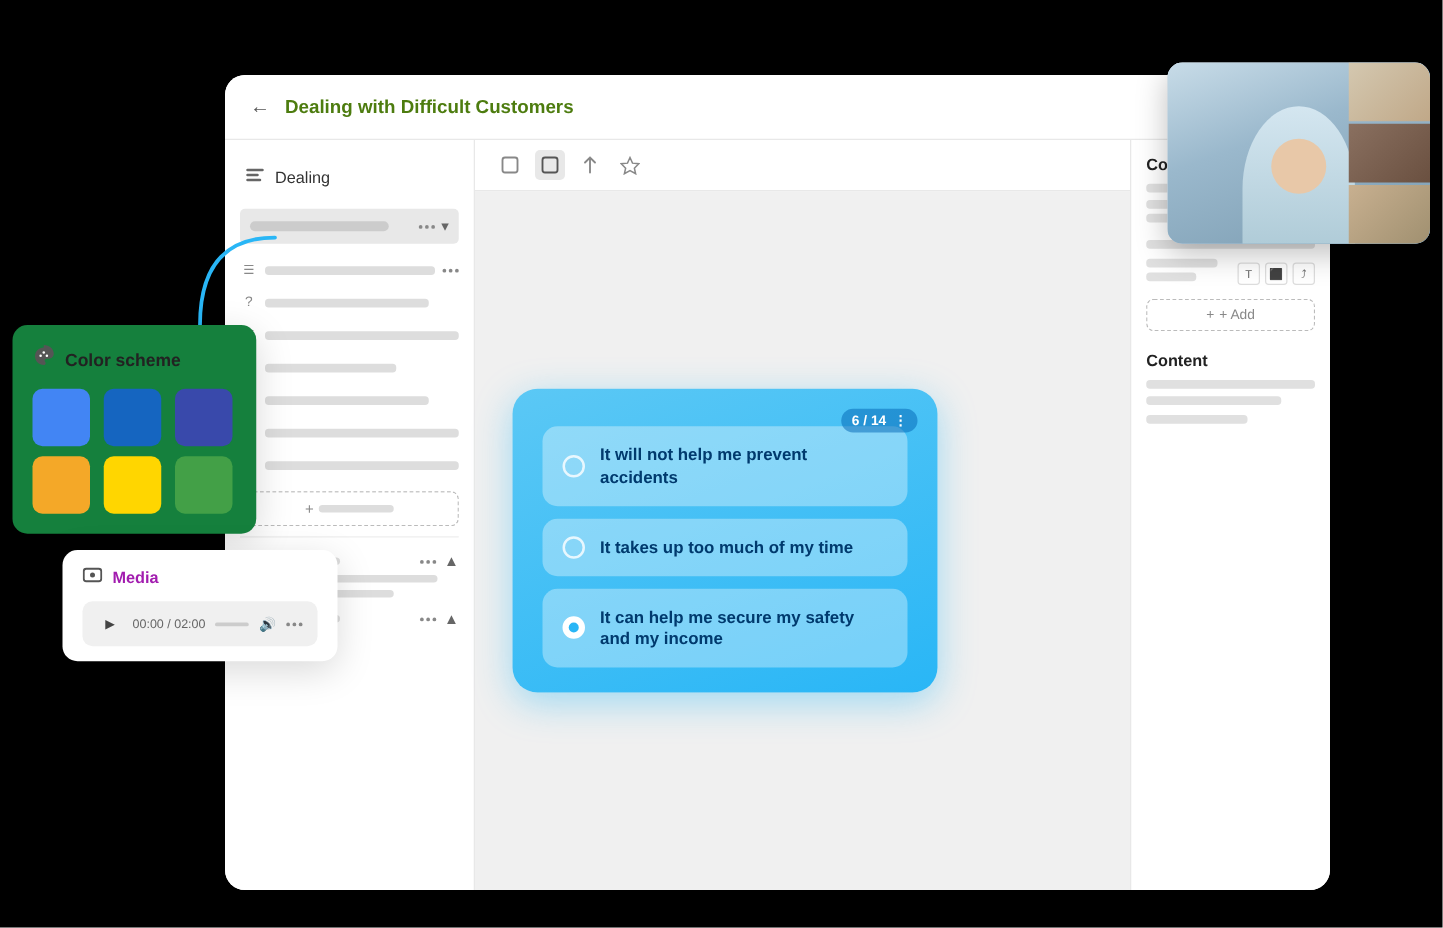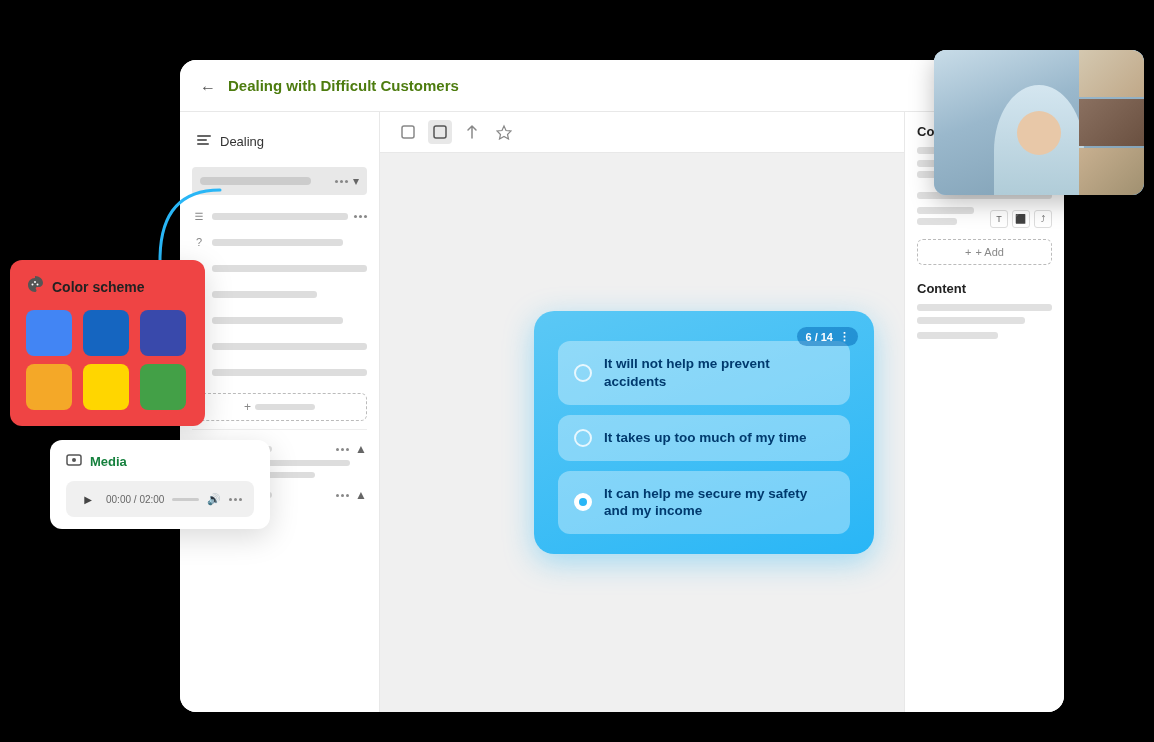--- a/index.html
+++ b/index.html
@@ -162,21 +162,21 @@
       align-items: center;
       justify-content: center;
       color: #666;
       cursor: pointer;
     }
 
     .slide-area {
       flex: 1;
       display: flex;
       align-items: center;
-      justify-content: flex-end;
+      justify-content: flex-start;
       padding: 30px;
     }
 
     
     .quiz-card {
       background: linear-gradient(160deg, #5bc8f5 0%, #29b6f6 100%);
       border-radius: 20px;
       width: 340px;
       padding: 30px 24px 20px;
       position: relative;
@@ -322,21 +322,21 @@
 
     .settings-section {
       margin-top: 16px;
     }
 
     
     .color-scheme-card {
       position: absolute;
       top: 260px;
       left: 10px;
-      background: #ef4444;
+      background: #15803d;
       border-radius: 12px;
       padding: 16px;
       box-shadow: 0 8px 30px rgba(0,0,0,0.15);
       width: 195px;
       z-index: 10;
     }
     .color-scheme-header {
       display: flex;
       align-items: center;
       gap: 8px;
@@ -380,21 +380,21 @@
       gap: 8px;
       margin-bottom: 10px;
     }
     .media-icon {
       font-size: 14px;
       color: #444;
     }
     .media-title {
       font-size: 13px;
       font-weight: 600;
-      color: #15803d;
+      color: #a21caf;
     }
     .audio-player {
       background: #f0f0f0;
       border-radius: 8px;
       padding: 8px 12px;
       display: flex;
       align-items: center;
       gap: 8px;
     }
     .play-btn {

